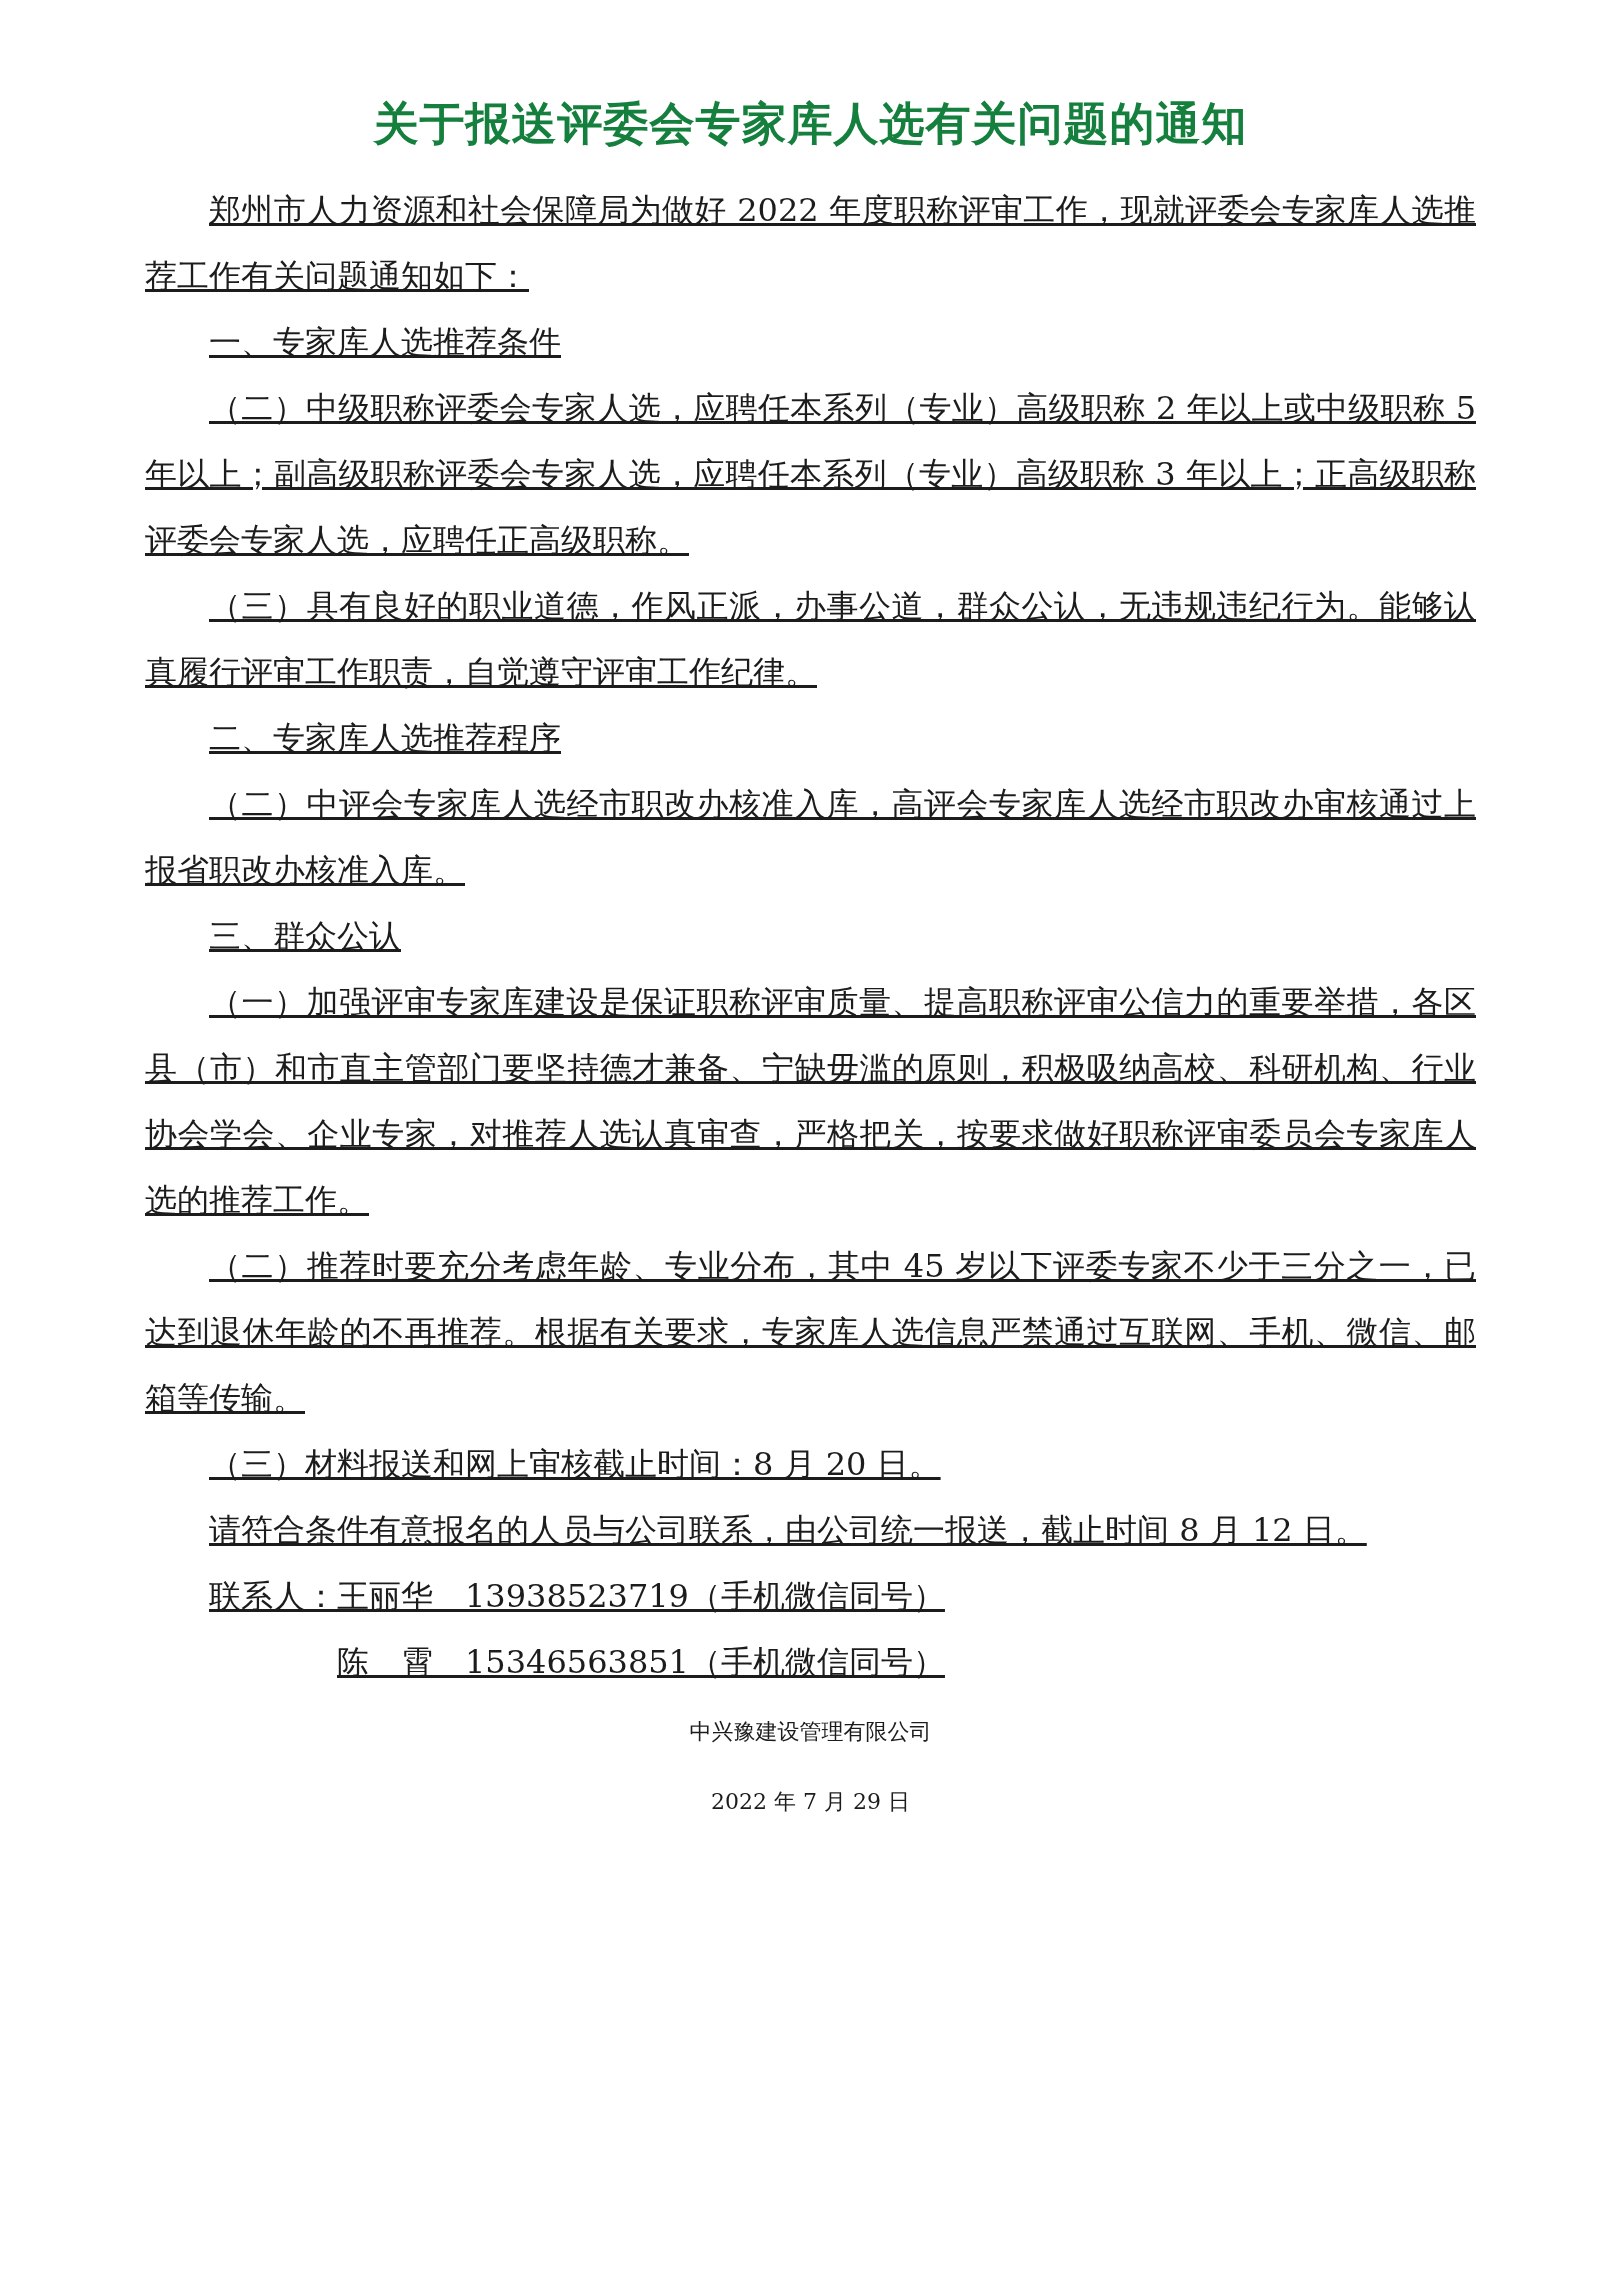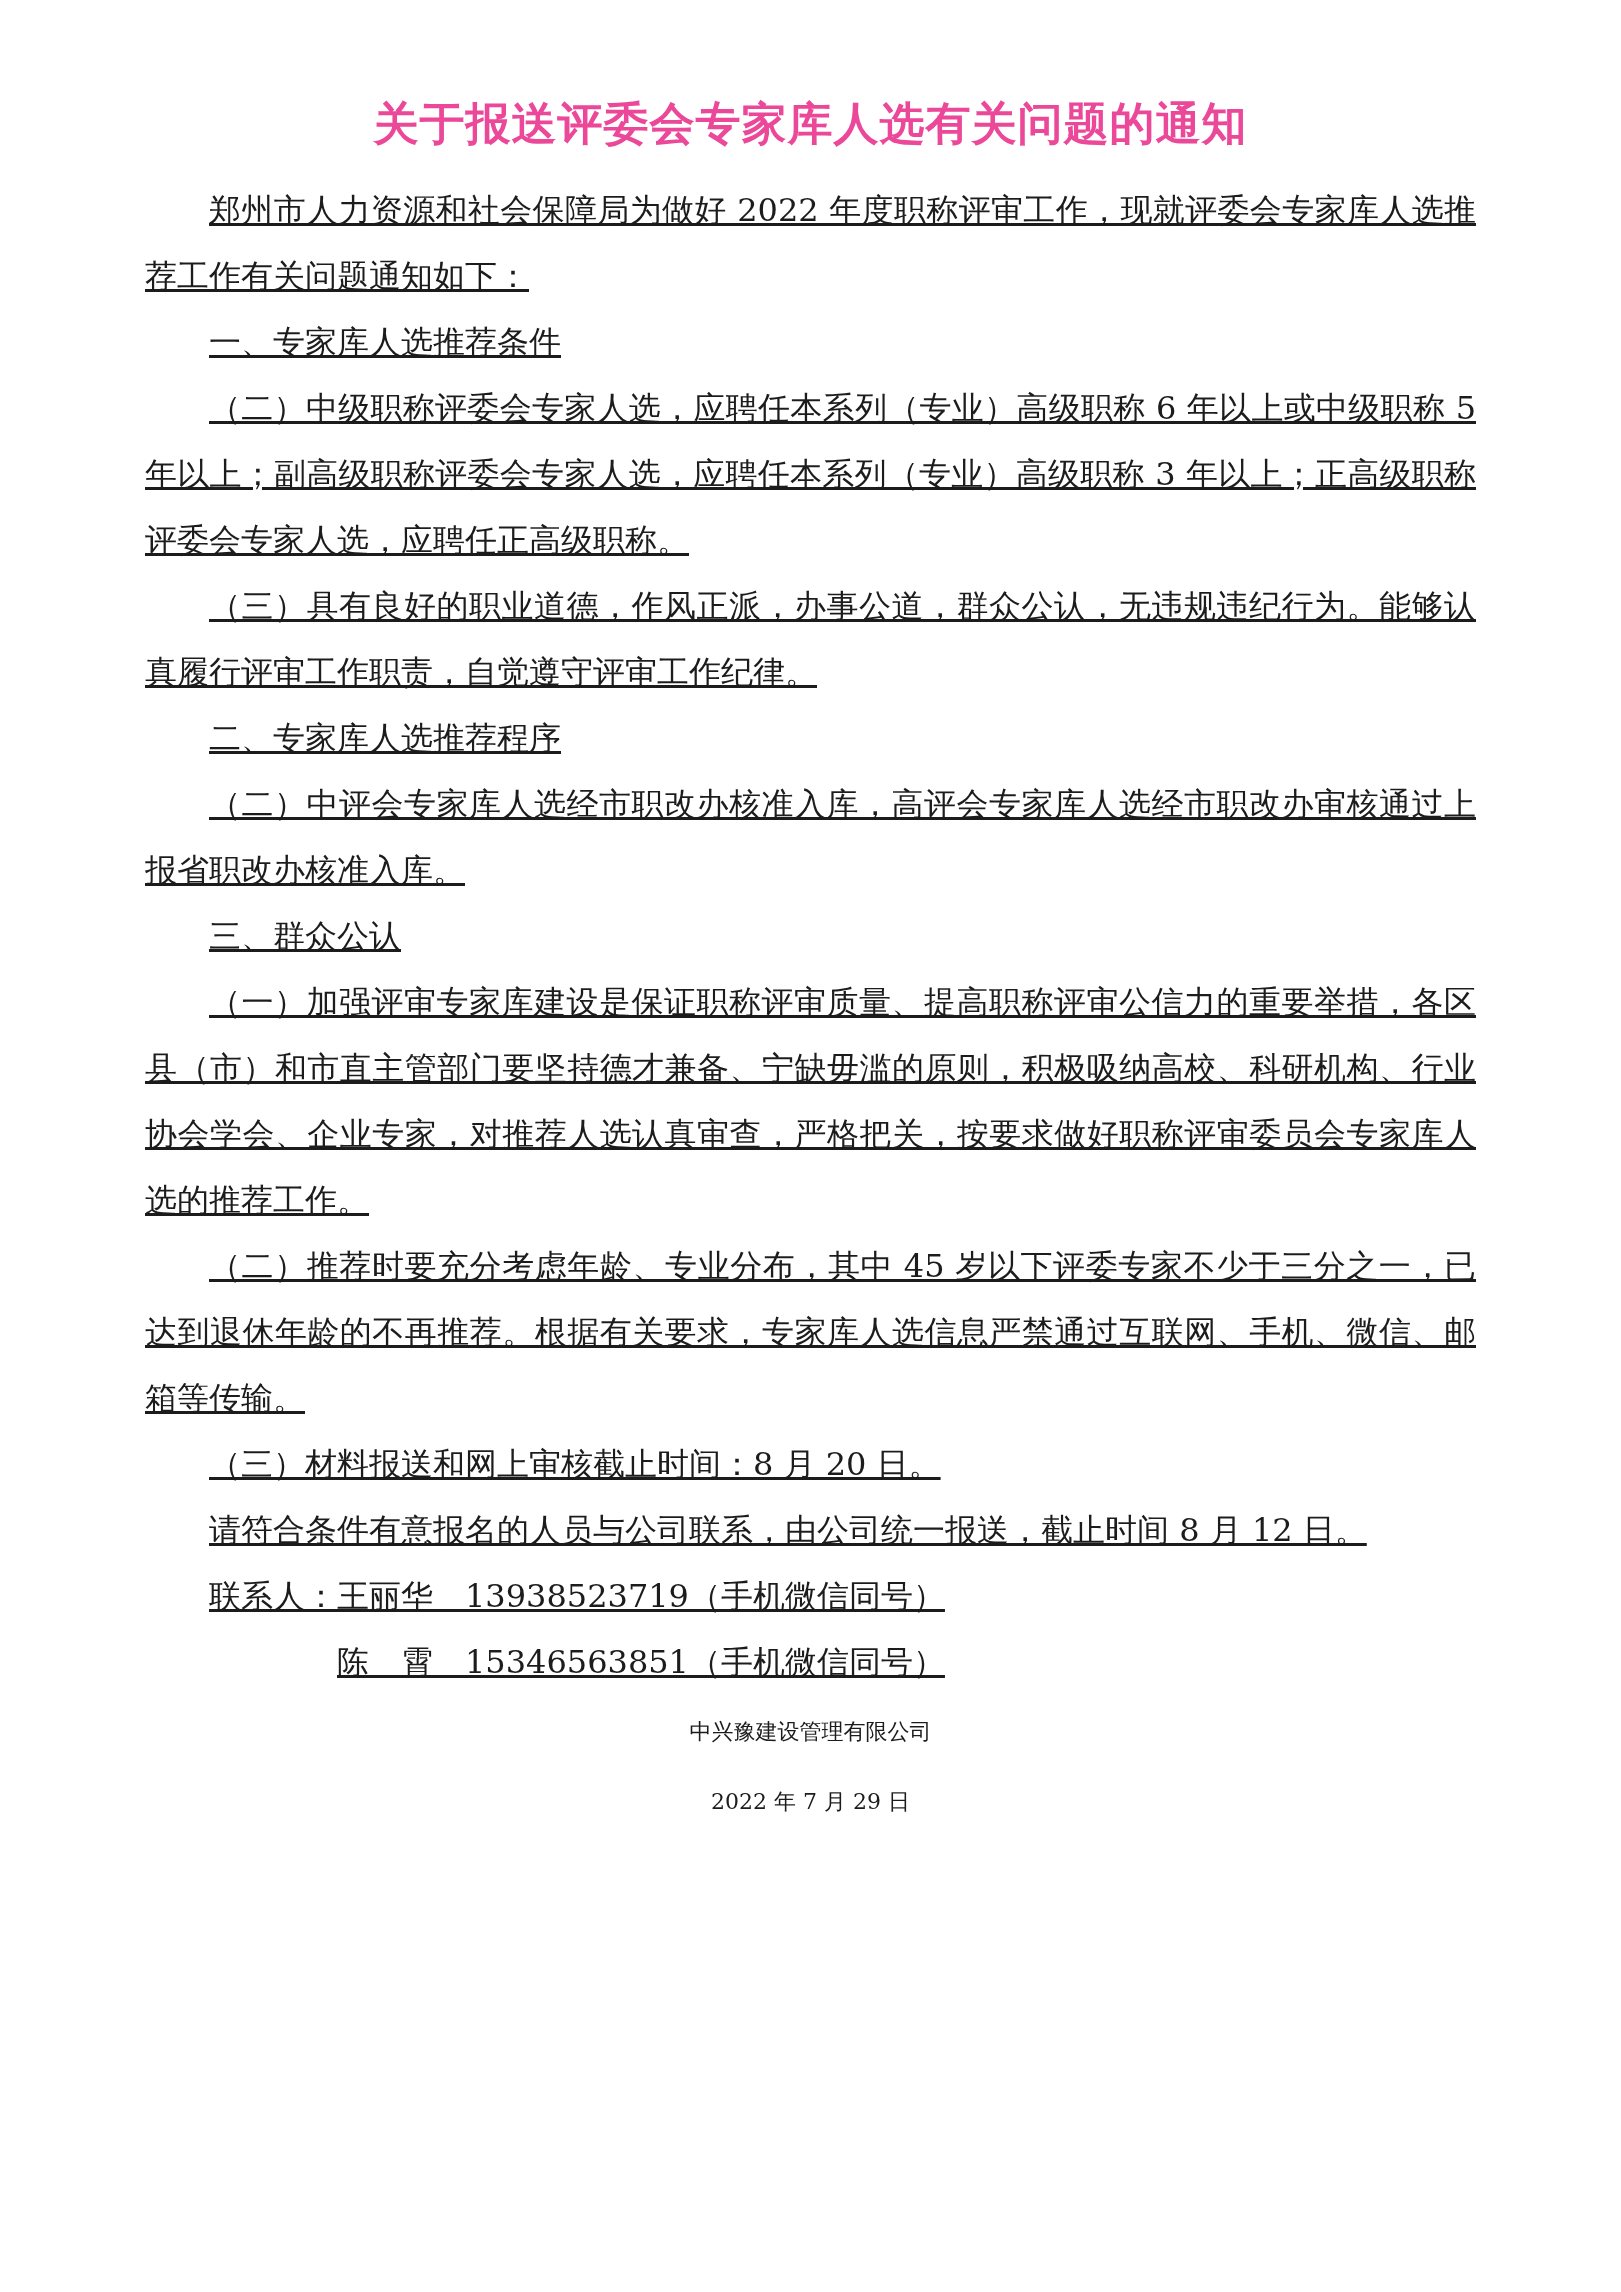--- a/index.html
+++ b/index.html
@@ -20,21 +20,21 @@
     overflow: hidden;
   }
   .doc-title {
     font-family: "DejaVu Sans", "Liberation Sans", sans-serif;
     font-weight: bold;
     font-size: 45px;
     line-height: 55px;
     text-align: center;
     letter-spacing: 1px;
     margin: 0 0 25.5px 0;
-    color: #ec4899;
+    color: #15803d;
   }
   .para {
     font-size: 32px;
     line-height: 66px;
     margin: 0;
     text-align: justify;
     text-indent: 2em;
     word-break: break-all;
     text-decoration: underline;
   }
@@ -54,21 +54,21 @@
   }
 </style>
 </head>
 <body>
 
 <div class="page">
   <h1 class="doc-title">关于报送评委会专家库人选有关问题的通知</h1>
 
   <p class="para">郑州市人力资源和社会保障局为做好 2022 年度职称评审工作，现就评委会专家库人选推荐工作有关问题通知如下：</p>
   <p class="para">一、专家库人选推荐条件</p>
-  <p class="para">（二）中级职称评委会专家人选，应聘任本系列（专业）高级职称 6 年以上或中级职称 5 年以上；副高级职称评委会专家人选，应聘任本系列（专业）高级职称 3 年以上；正高级职称评委会专家人选，应聘任正高级职称。</p>
+  <p class="para">（二）中级职称评委会专家人选，应聘任本系列（专业）高级职称 2 年以上或中级职称 5 年以上；副高级职称评委会专家人选，应聘任本系列（专业）高级职称 3 年以上；正高级职称评委会专家人选，应聘任正高级职称。</p>
   <p class="para">（三）具有良好的职业道德，作风正派，办事公道，群众公认，无违规违纪行为。能够认真履行评审工作职责，自觉遵守评审工作纪律。</p>
   <p class="para">二、专家库人选推荐程序</p>
   <p class="para">（二）中评会专家库人选经市职改办核准入库，高评会专家库人选经市职改办审核通过上报省职改办核准入库。</p>
   <p class="para">三、群众公认</p>
   <p class="para">（一）加强评审专家库建设是保证职称评审质量、提高职称评审公信力的重要举措，各区县（市）和市直主管部门要坚持德才兼备、宁缺毋滥的原则，积极吸纳高校、科研机构、行业协会学会、企业专家，对推荐人选认真审查，严格把关，按要求做好职称评审委员会专家库人选的推荐工作。</p>
   <p class="para">（二）推荐时要充分考虑年龄、专业分布，其中 45 岁以下评委专家不少于三分之一，已达到退休年龄的不再推荐。根据有关要求，专家库人选信息严禁通过互联网、手机、微信、邮箱等传输。</p>
   <p class="para">（三）材料报送和网上审核截止时间：8 月 20 日。</p>
   <p class="para">请符合条件有意报名的人员与公司联系，由公司统一报送，截止时间 8 月 12 日。</p>
 
   <p class="para contact-1">联系人：王丽华　13938523719（手机微信同号）</p>

